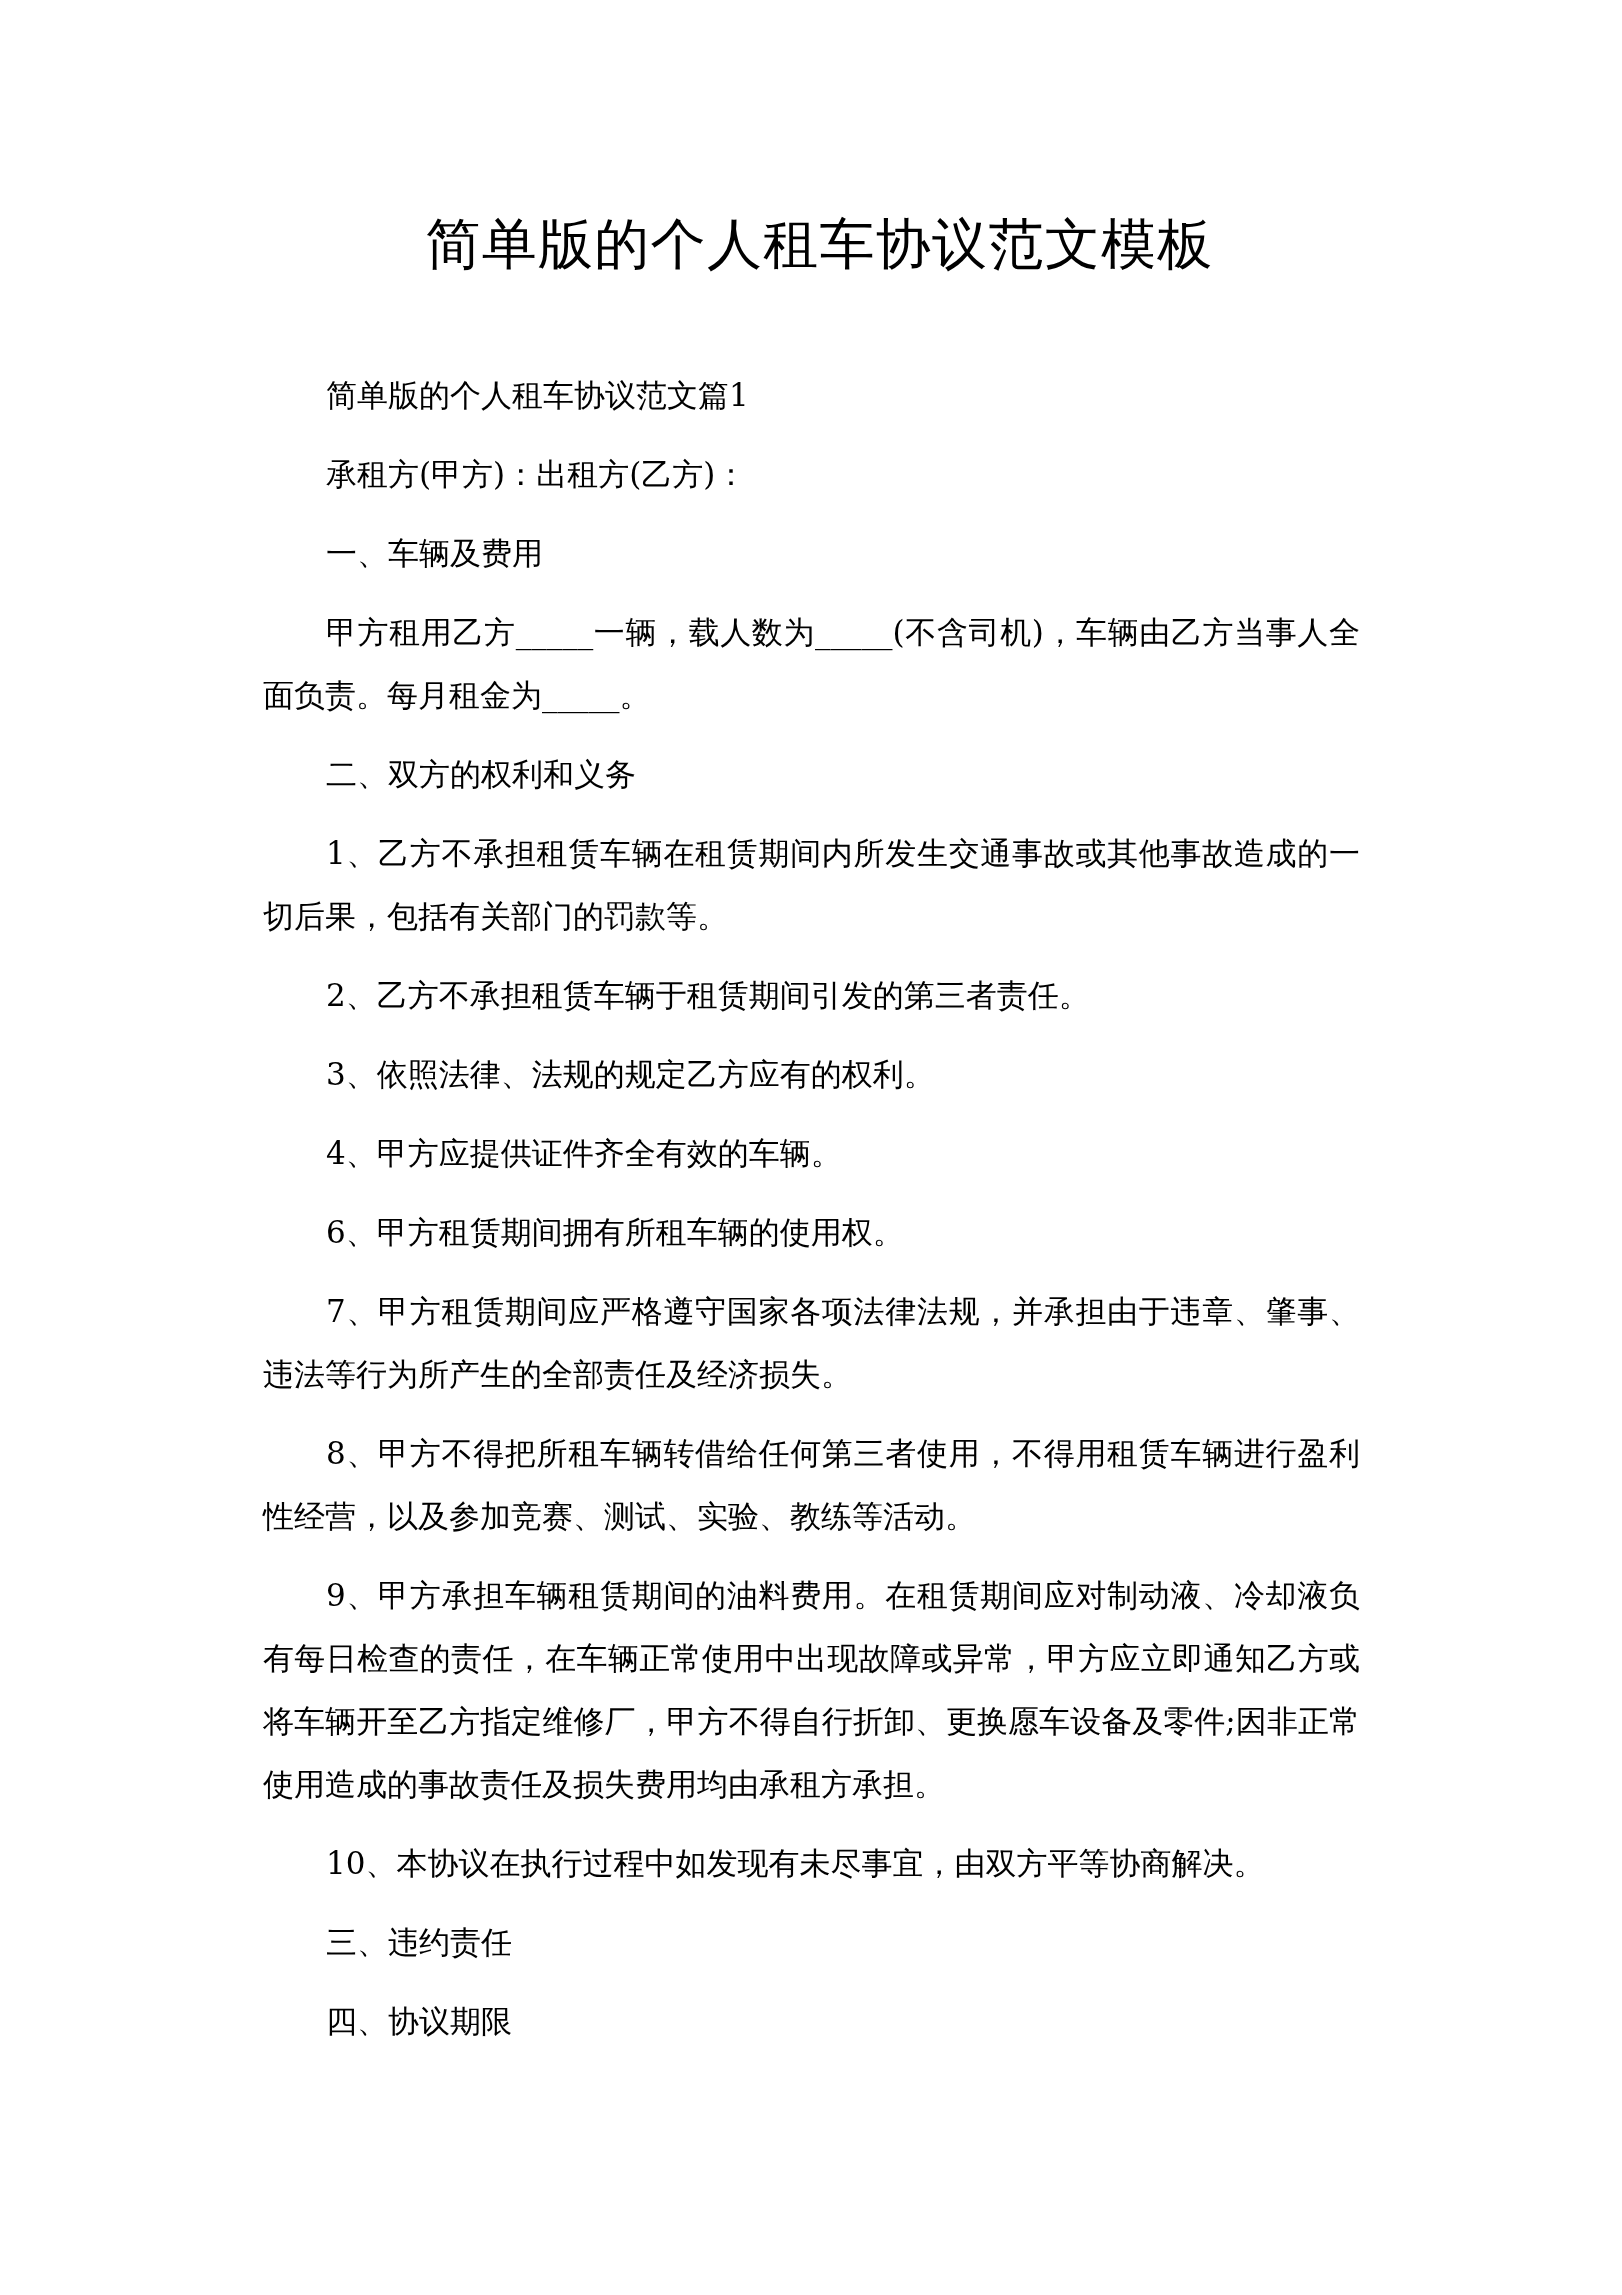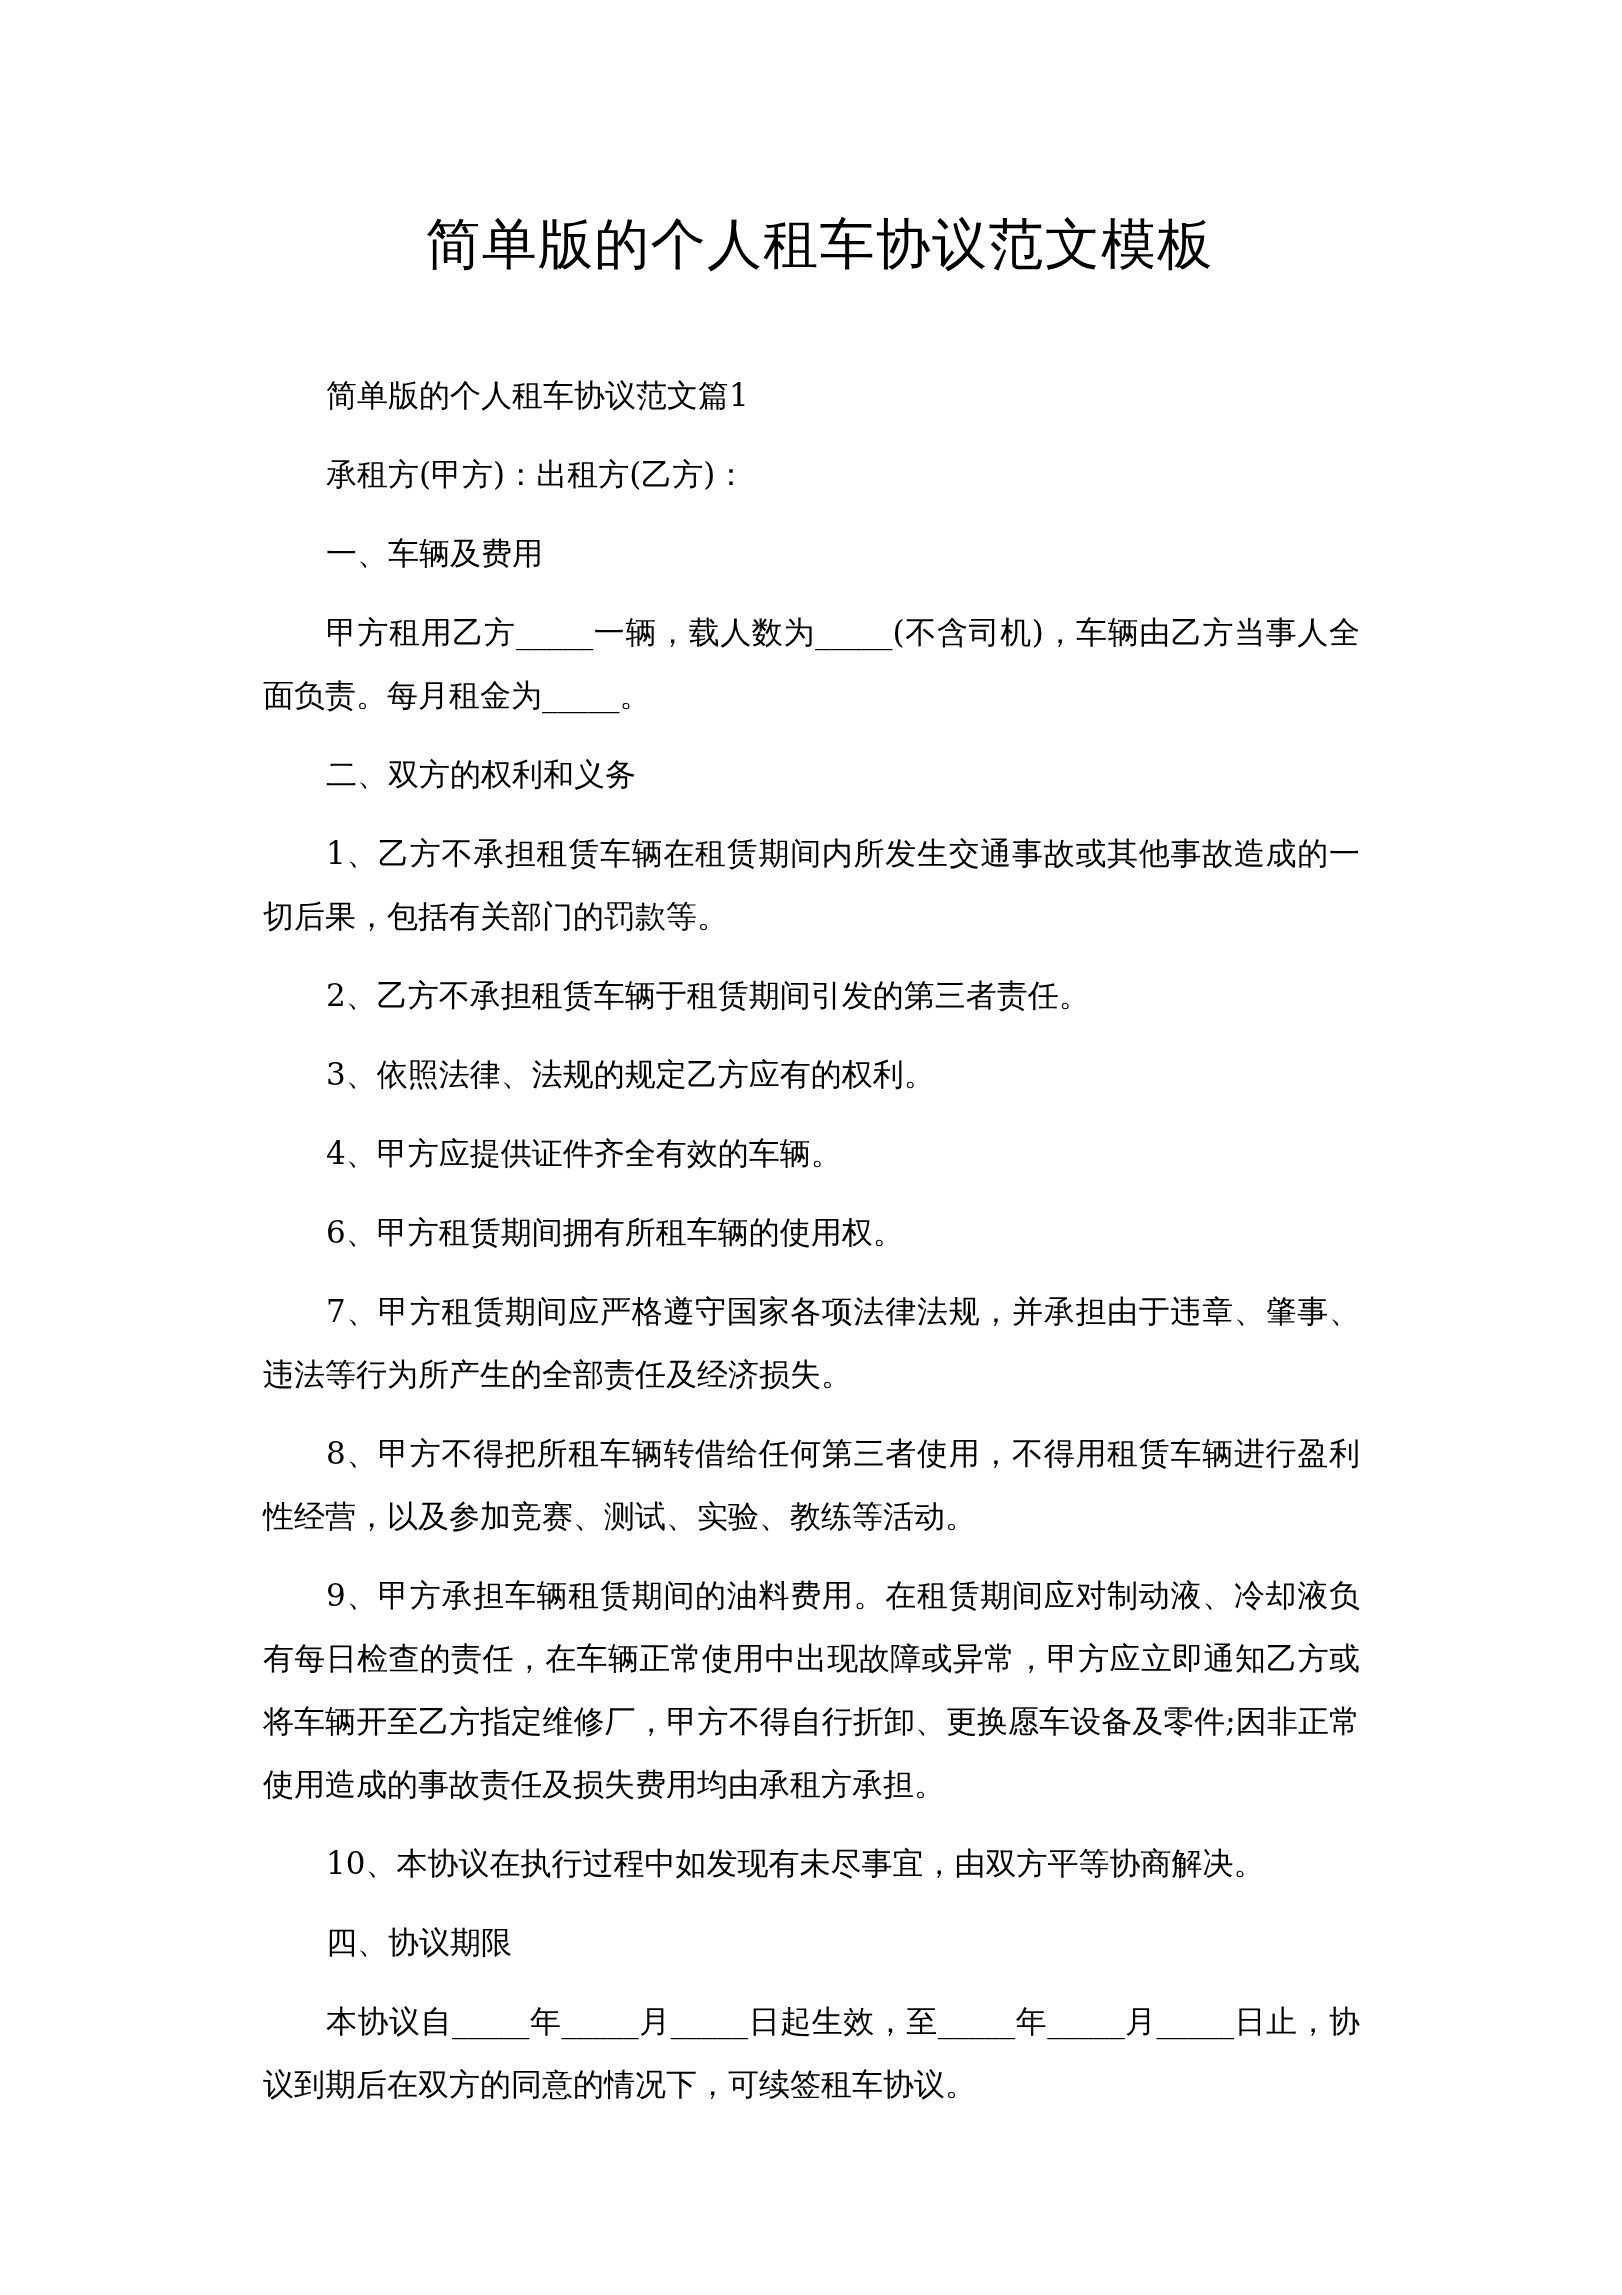--- a/index.html
+++ b/index.html
@@ -62,17 +62,17 @@
     <p class="p">二、双方的权利和义务</p>
     <p class="p">1、乙方不承担租赁车辆在租赁期间内所发生交通事故或其他事故造成的一切后果，包括有关部门的罚款等。</p>
     <p class="p">2、乙方不承担租赁车辆于租赁期间引发的第三者责任。</p>
     <p class="p">3、依照法律、法规的规定乙方应有的权利。</p>
     <p class="p">4、甲方应提供证件齐全有效的车辆。</p>
     <p class="p">6、甲方租赁期间拥有所租车辆的使用权。</p>
     <p class="p">7、甲方租赁期间应严格遵守国家各项法律法规，并承担由于违章、肇事、违法等行为所产生的全部责任及经济损失。</p>
     <p class="p">8、甲方不得把所租车辆转借给任何第三者使用，不得用租赁车辆进行盈利性经营，以及参加竞赛、测试、实验、教练等活动。</p>
     <p class="p">9、甲方承担车辆租赁期间的油料费用。在租赁期间应对制动液、冷却液负有每日检查的责任，在车辆正常使用中出现故障或异常，甲方应立即通知乙方或将车辆开至乙方指定维修厂，甲方不得自行折卸、更换愿车设备及零件;因非正常使用造成的事故责任及损失费用均由承租方承担。</p>
     <p class="p">10、本协议在执行过程中如发现有未尽事宜，由双方平等协商解决。</p>
+    <p class="p">三、违约责任</p>
     <p class="p">四、协议期限</p>
-    <p class="p">本协议自_____年_____月_____日起生效，至_____年_____月_____日止，协议到期后在双方的同意的情况下，可续签租车协议。</p>
   </div>
 </div>
 
 
 </body></html>

